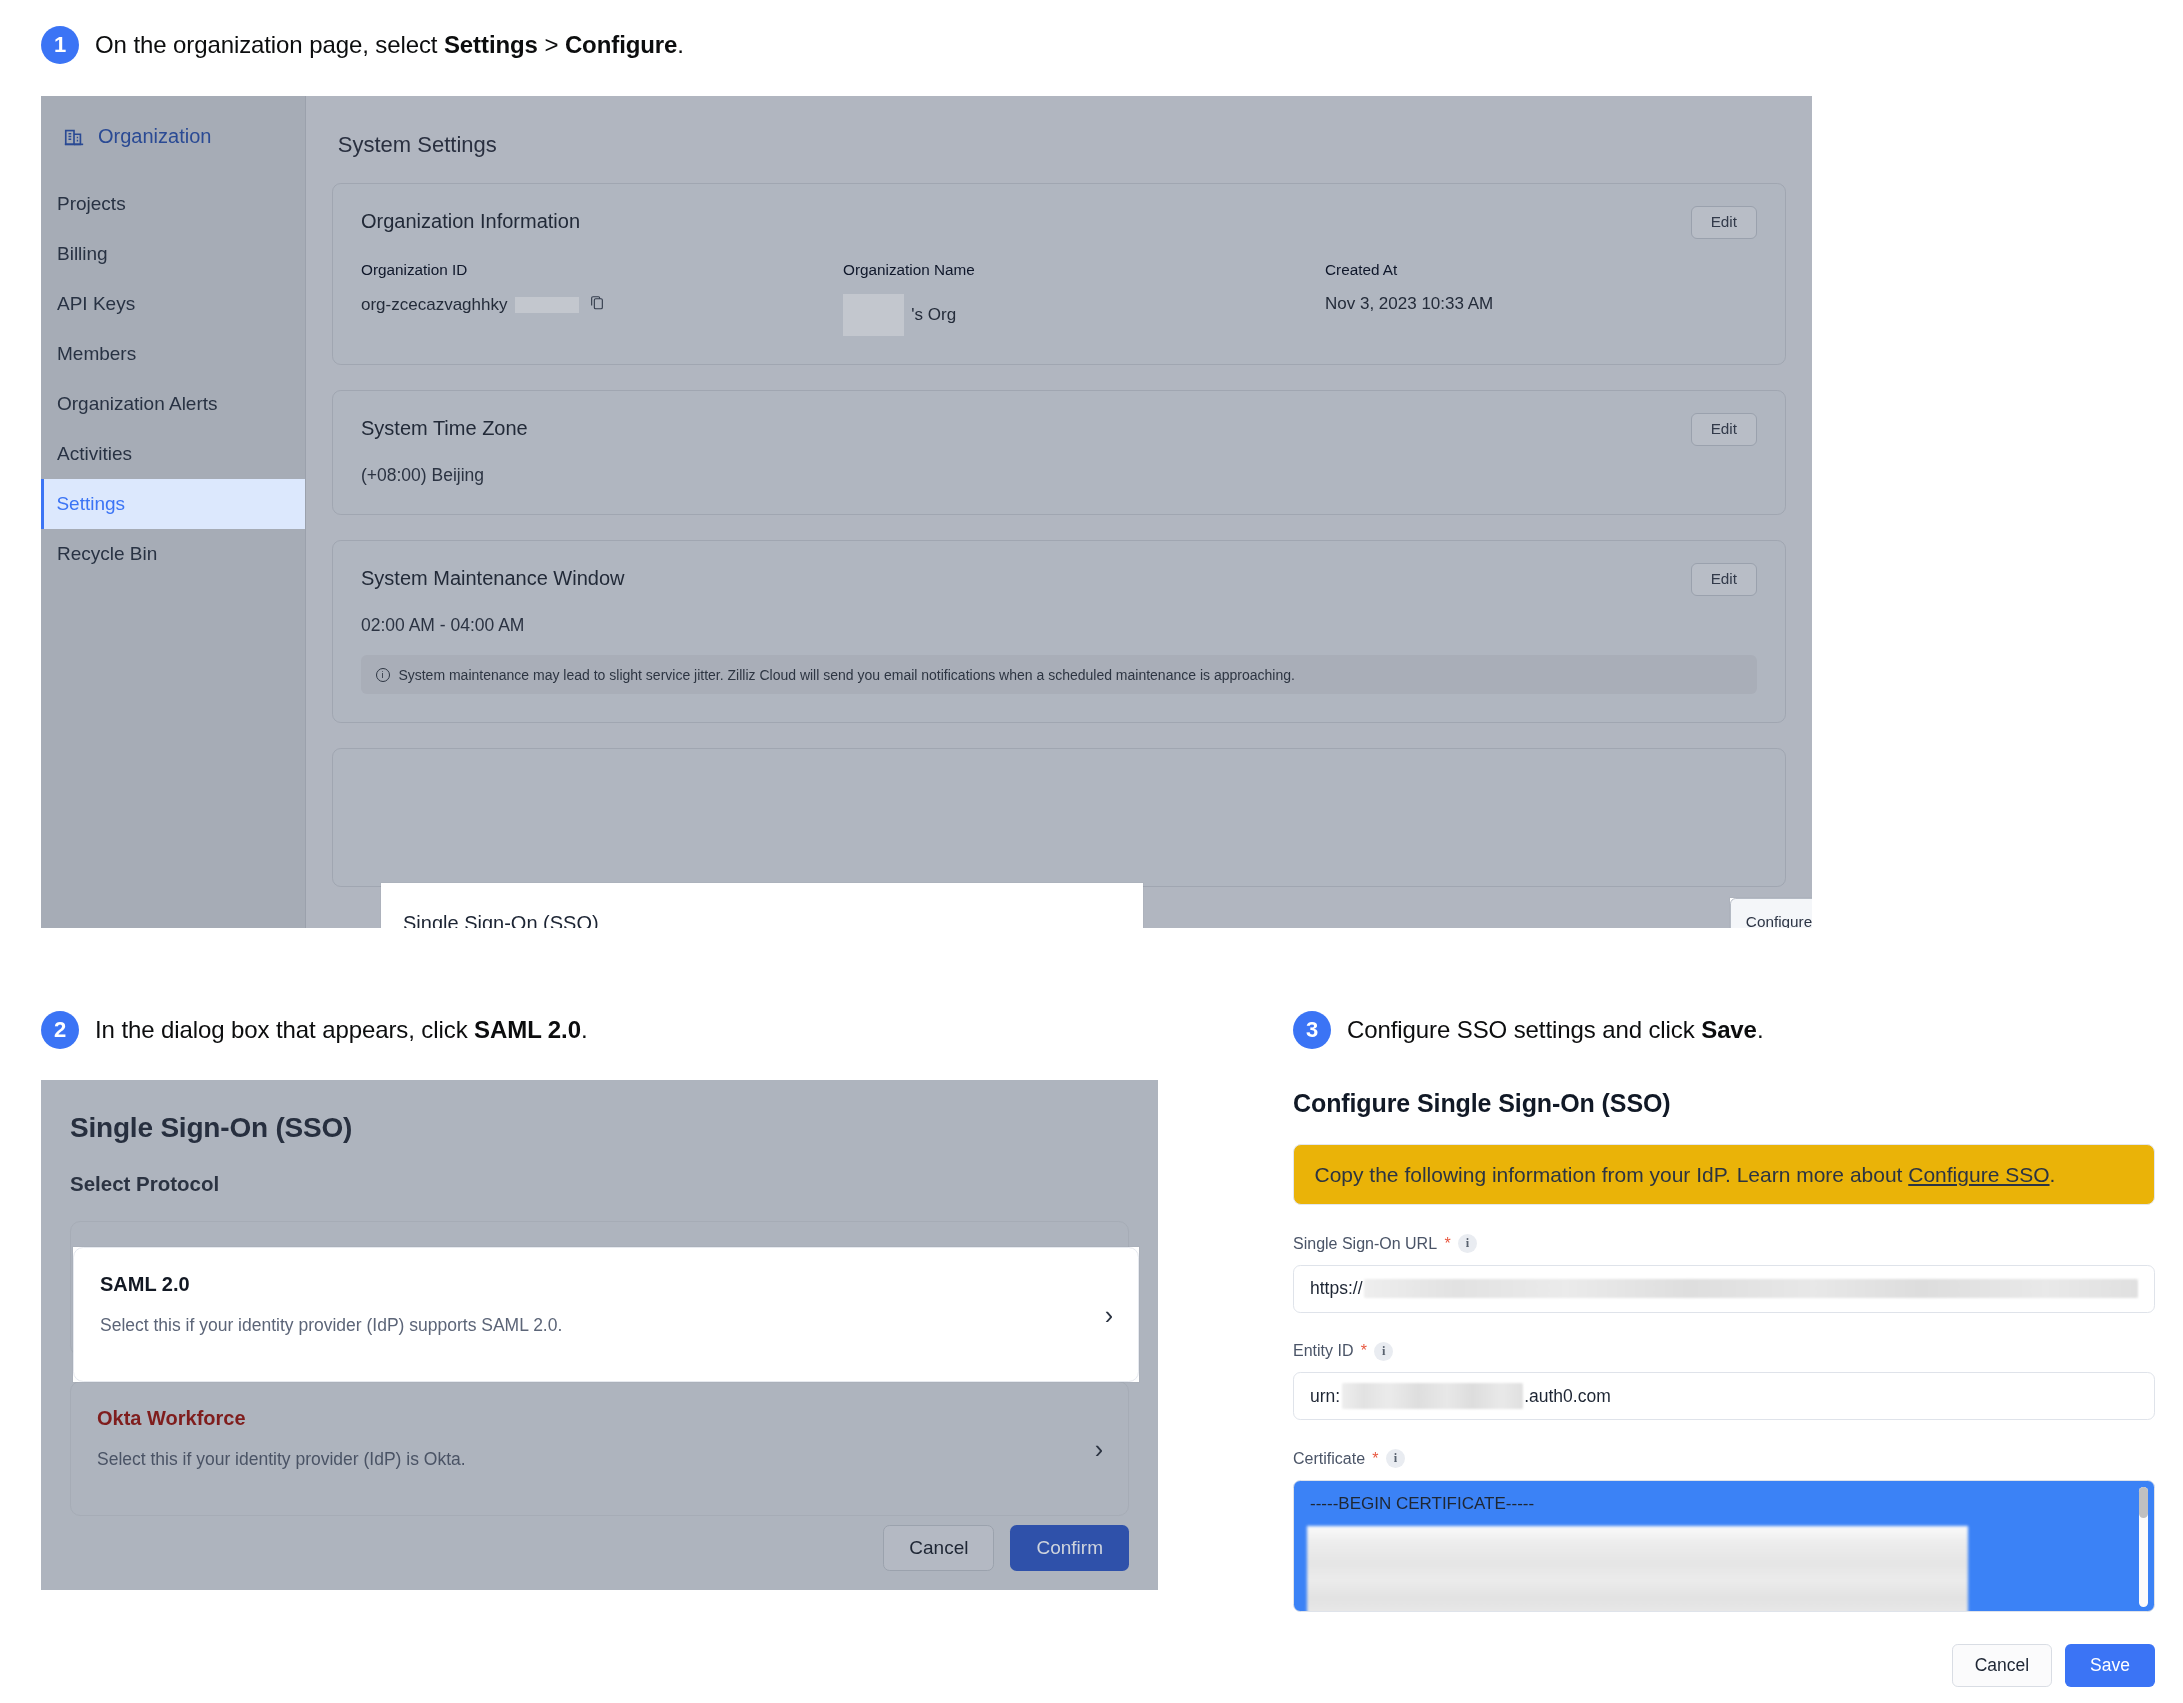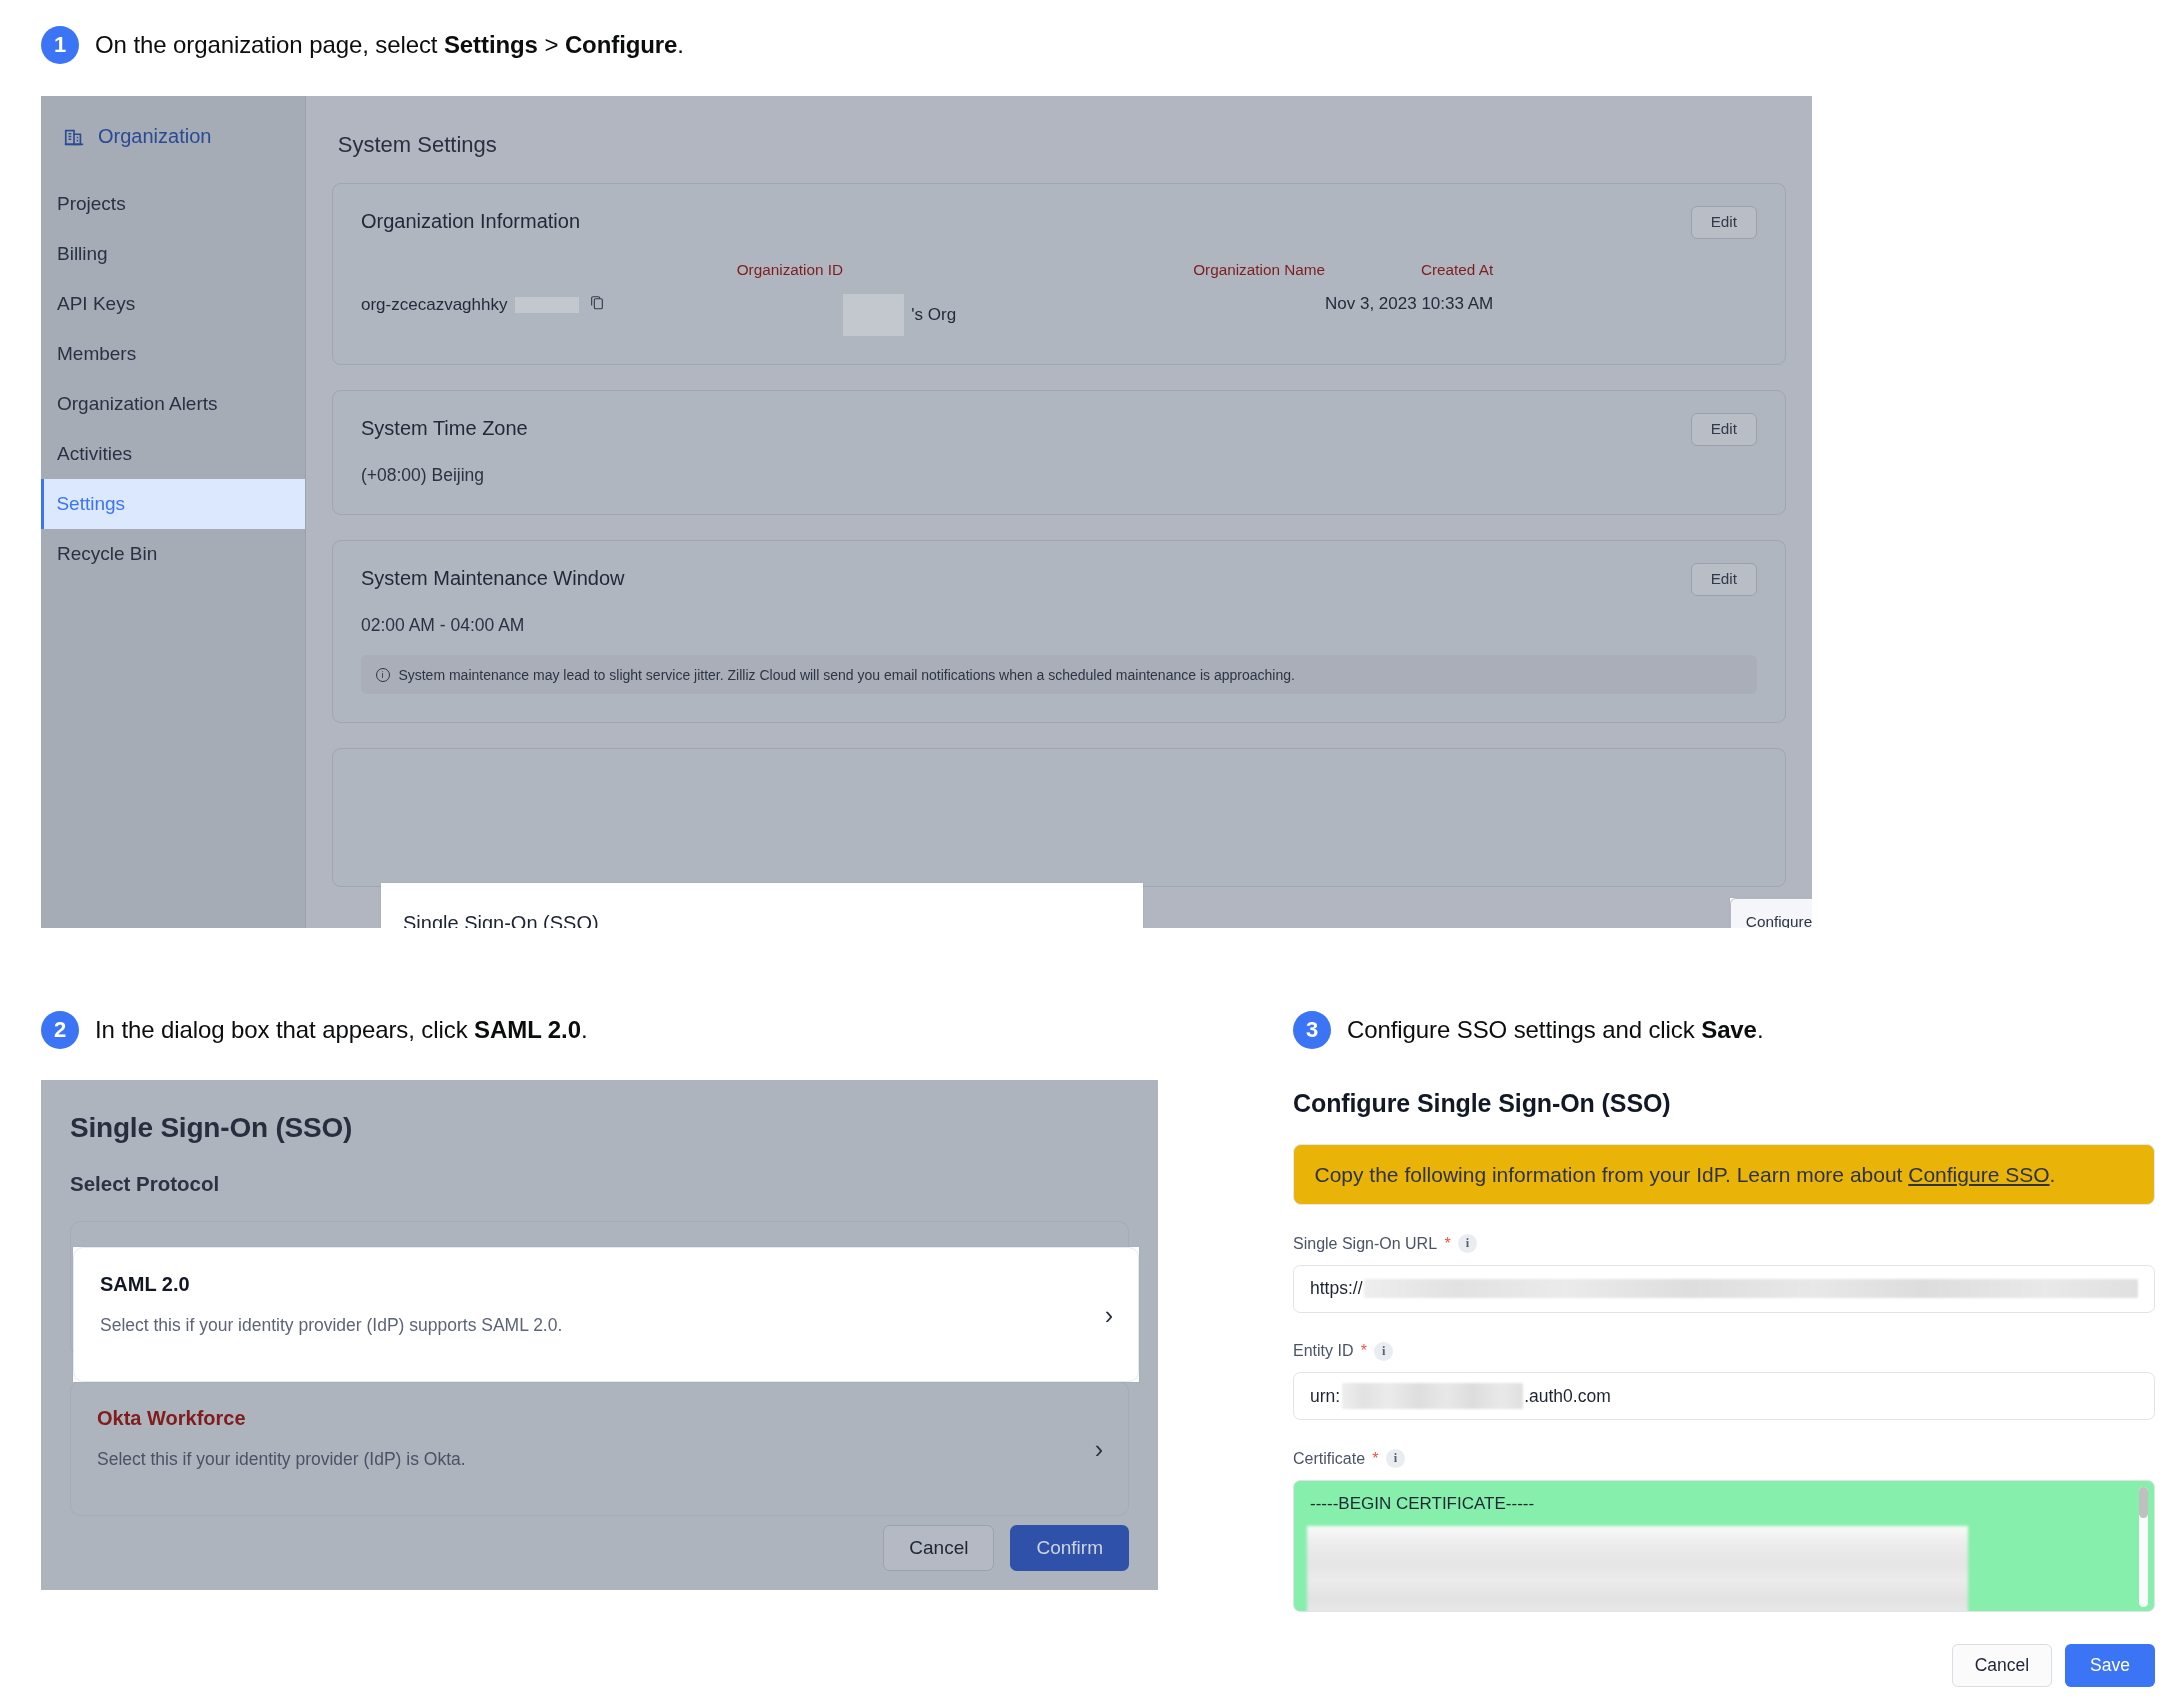--- a/index.html
+++ b/index.html
@@ -103,21 +103,21 @@
     background: #b8bdc6;
     color: #323a4a;
     font-size: 15.3px;
     padding: 6.6px 19px;
     font-family: "Liberation Sans", sans-serif;
   }
   .p1-cols { display: flex; margin-top: 22px; }
   .p1-col { flex: 0 0 auto; }
   .p1-col.c1 { width: 482px; }
   .p1-col.c2 { width: 482px; }
-  .p1-lab { font-size: 15.3px; color: #7f1d1d; text-align: right; }
+  .p1-lab { font-size: 15.3px; color: #0f172a; }
   .p1-val { font-size: 17px; color: #242c3a; margin-top: 14.6px; display:flex; align-items:center; gap: 10.2px;}
   .redact { display:inline-block; background:#c3c7ce; height: 16px; vertical-align: -2.2px; }
   .copy-ico { width: 16px; height: 17.5px; display:inline-block; }
 
   .p1-sub { font-size: 17.5px; color: #2b3342; margin-top: 19px; }
   .p1-note {
     margin-top: 19px;
     background: #a9aeb8;
     border-radius: 5.8px;
     padding: 11.7px 14.6px;
@@ -256,21 +256,21 @@
   .blur-bar {
     background: linear-gradient(90deg,#eeeeee 0%,#e2e2e2 12%,#ebebeb 26%,#dedede 42%,#e8e8e8 58%,#dddddd 72%,#e9e9e9 88%,#e0e0e0 100%);
     filter: blur(0.9px);
     height: 19px;
     border-radius: 1.5px;
   }
   .cert-box {
     margin-top: 11.7px;
     border: 0.7px solid #dfe3ea;
     border-radius: 7.3px;
-    background: #86efac;
+    background: #3b82f6;
     height: 132px;
     padding: 13px 16px 0 16px;
     position: relative;
     overflow: hidden;
   }
   .cert-line { font-size: 17px; color: #1f2733; }
   .cert-blur {
     position: absolute;
     left: 13px; top: 45px; width: 661px; height: 88px;
     background: linear-gradient(180deg,#fafafa 0%,#ededed 18%,#e5e5e5 42%,#ebebeb 62%,#e2e2e2 82%,#e8e8e8 100%);

